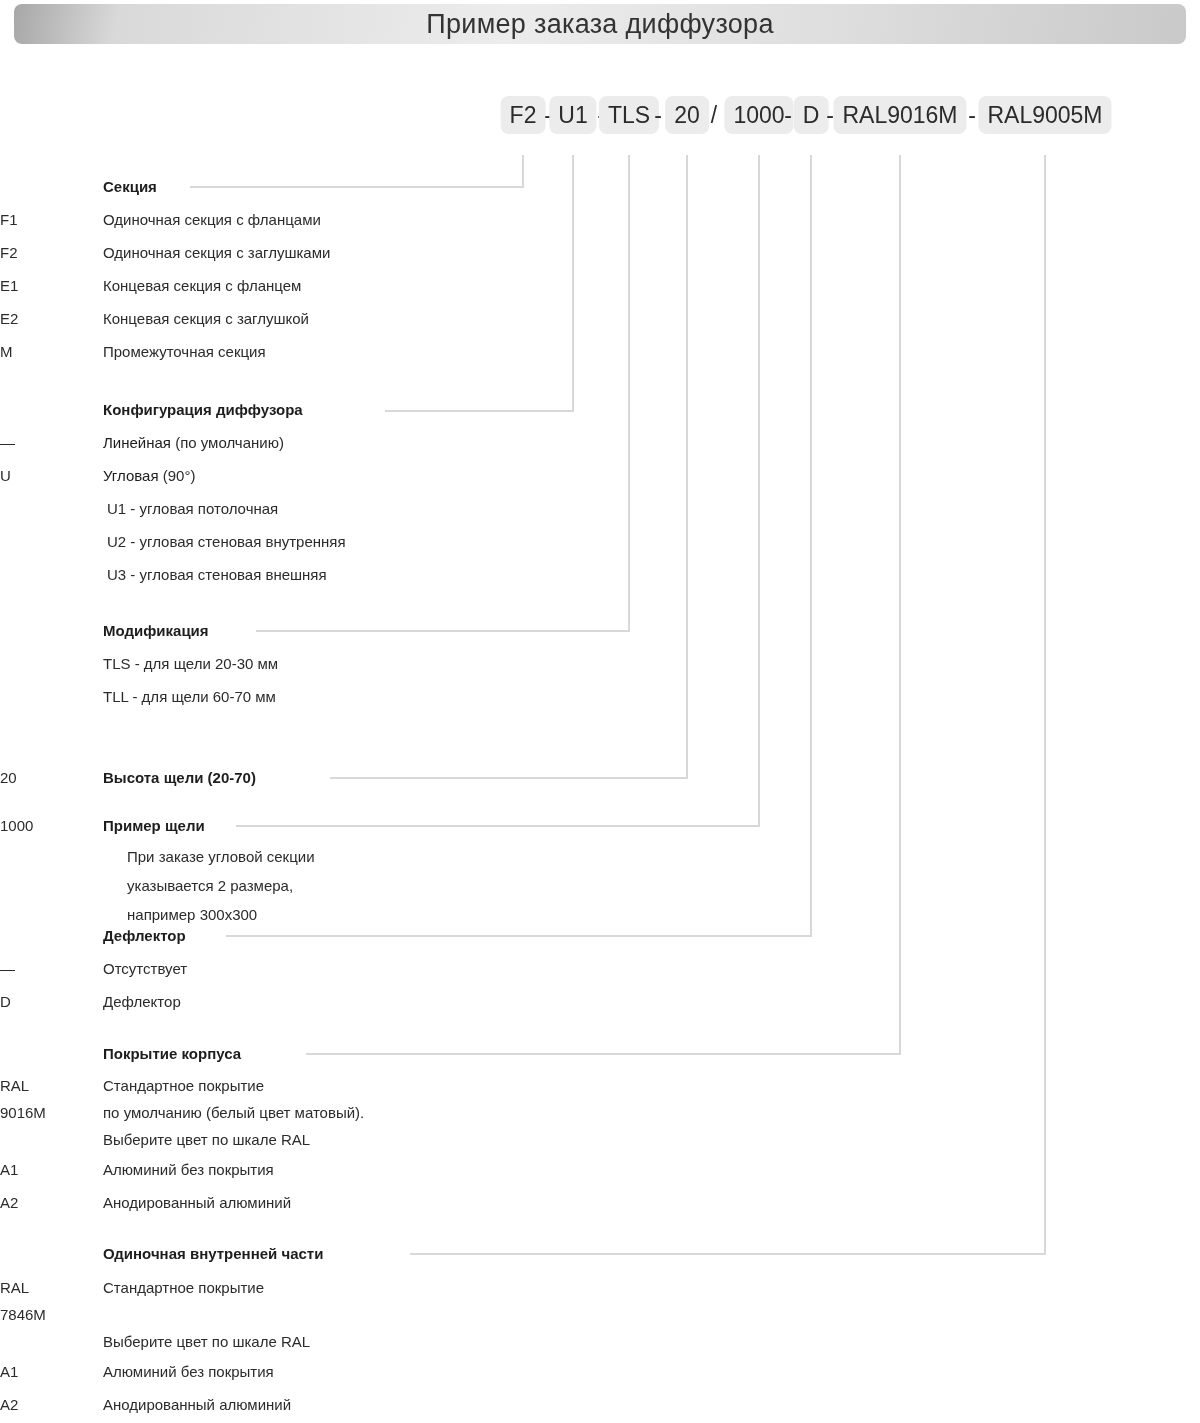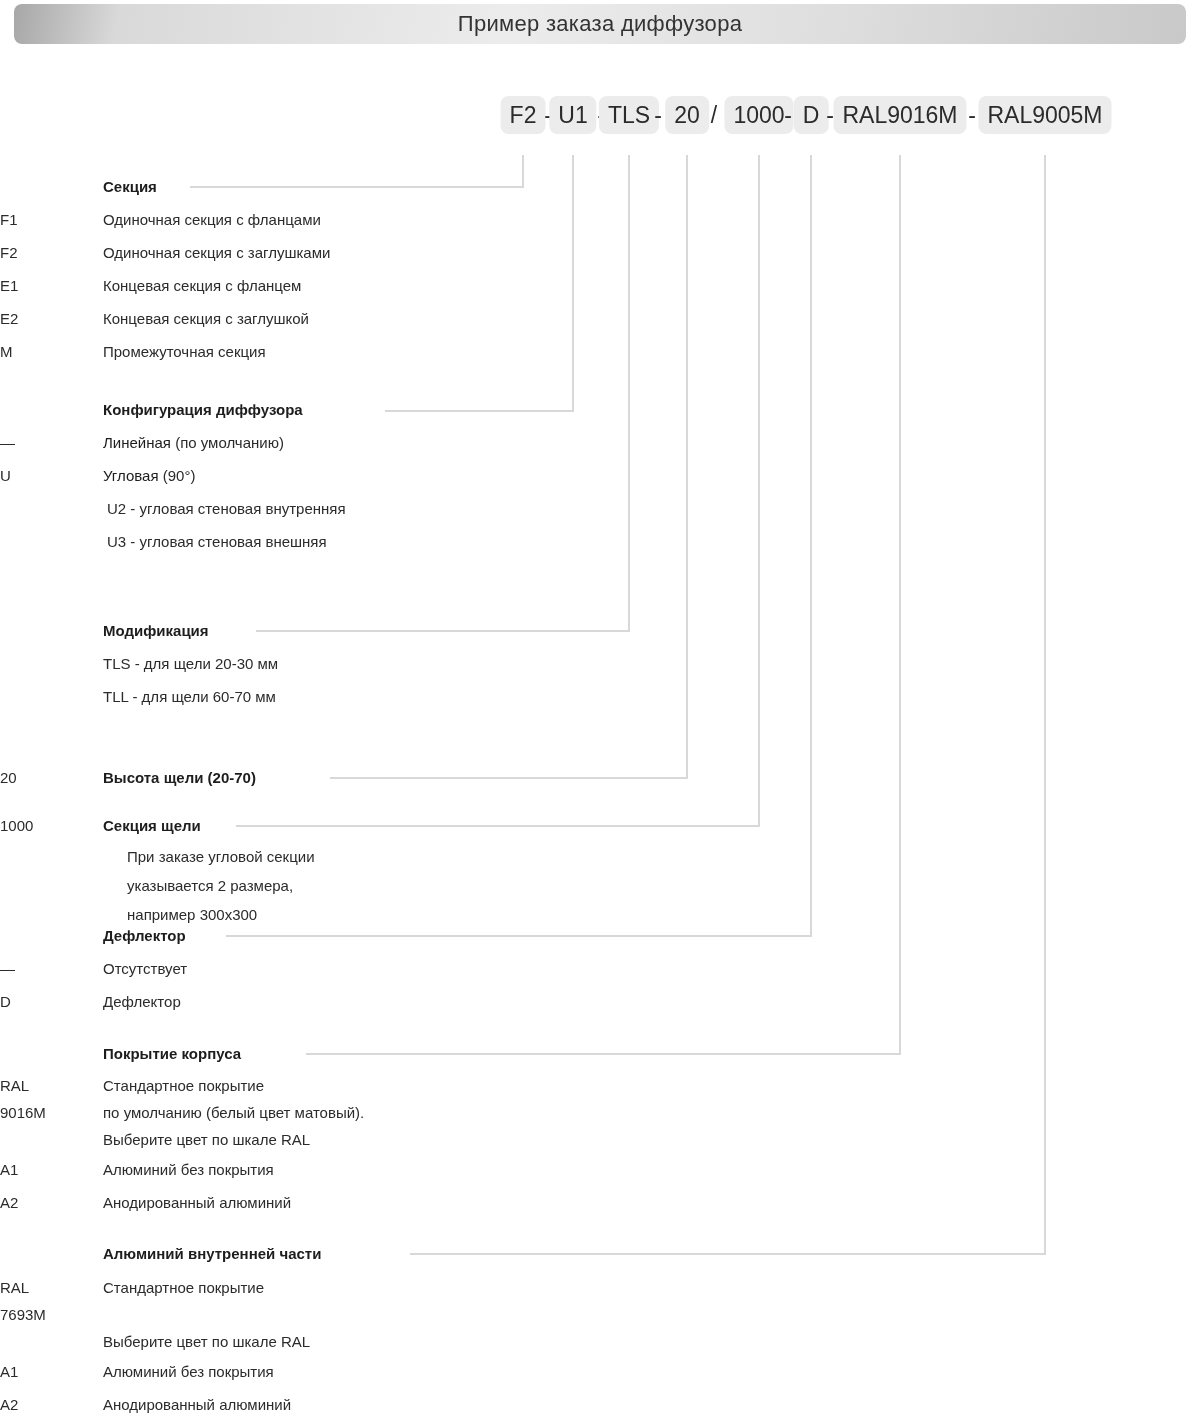--- a/index.html
+++ b/index.html
@@ -11,21 +11,21 @@
   html,body{margin:0;padding:0;background:#fff;}
   body{font-family:"Liberation Sans",sans-serif;color:var(--text,#2b2b2b);}
   .page{position:relative;width:1200px;height:1423px;background:#fff;overflow:hidden;}
 
   
   .titlebar{
     position:absolute;left:14px;top:4px;width:1172px;height:40px;border-radius:8px;
     background:linear-gradient(100deg,#a7a7a7 0%,#d9d9d9 9%,#ececec 42%,#dedede 70%,#c9c9c9 100%);
     display:flex;align-items:center;justify-content:center;
   }
-  .titlebar-text{font-size:22px;color:#333;letter-spacing:.3px;}
+  .titlebar-text{font-size:27px;color:#333;letter-spacing:.3px;}
 
   
   .connectors{position:absolute;left:0;top:0;pointer-events:none;}
   .connectors polyline{fill:none;stroke:var(--connector,#d8d8d8);stroke-width:2;}
 
   
   .code-row{position:absolute;left:0;top:96px;width:100%;height:38px;font-size:23px;color:var(--text,#2b2b2b);}
   .chip{
     position:absolute;top:0;transform:translateX(-50%);
     background:var(--chip-bg,#ececec);border-radius:8px;height:38px;line-height:38px;
@@ -119,20 +119,24 @@
     <div class="row">
       <span class="code">—</span>
       <span class="desc"><b>Линейная</b> <span>(по умолчанию)</span></span>
     </div>
     <div class="row">
       <span class="code">U</span>
       <span class="desc"><b>Угловая</b> <span>(90°)</span></span>
     </div>
     <div class="row">
       <span class="code"></span>
+      <span class="desc sub">U1 - угловая потолочная</span>
+    </div>
+    <div class="row">
+      <span class="code"></span>
       <span class="desc sub">U2 - угловая стеновая внутренняя</span>
     </div>
     <div class="row">
       <span class="code"></span>
       <span class="desc sub">U3 - угловая стеновая внешняя</span>
     </div>
   </section>
 
   <section class="sec" style="top:614px">
     <div class="row">
@@ -155,21 +159,21 @@
   <section class="sec" style="top:761px">
     <div class="row">
       <span class="code">20</span>
       <span class="desc h">Высота щели (20-70)</span>
     </div>
   </section>
 
   <section class="sec" style="top:809px">
     <div class="row">
       <span class="code">1000</span>
-      <span class="desc h">Секция щели</span>
+      <span class="desc h">Пример щели</span>
     </div>
     <div class="note">
       <div class="row">
           <span class="code"></span>
           <span class="desc">При заказе угловой секции</span>
         </div>
       <div class="row">
           <span class="code"></span>
           <span class="desc">указывается 2 размера,</span>
         </div>
@@ -220,29 +224,29 @@
     </div>
     <div class="row">
       <span class="code">A2</span>
       <span class="desc">Анодированный алюминий</span>
     </div>
   </section>
 
   <section class="sec" style="top:1237px">
     <div class="row">
       <span class="code"></span>
-      <span class="desc h">Алюминий внутренней части</span>
+      <span class="desc h">Одиночная внутренней части</span>
     </div>
     <div class="ral ral8">
       <div class="row">
         <span class="code">RAL</span>
         <span class="desc">Стандартное покрытие</span>
       </div>
       <div class="row">
-        <span class="code">7693M</span>
+        <span class="code">7846M</span>
       </div>
       <div class="row">
         <span class="code"></span>
         <span class="desc">Выберите цвет по шкале RAL</span>
       </div>
     </div>
     <div class="row">
       <span class="code">A1</span>
       <span class="desc">Алюминий без покрытия</span>
     </div>

